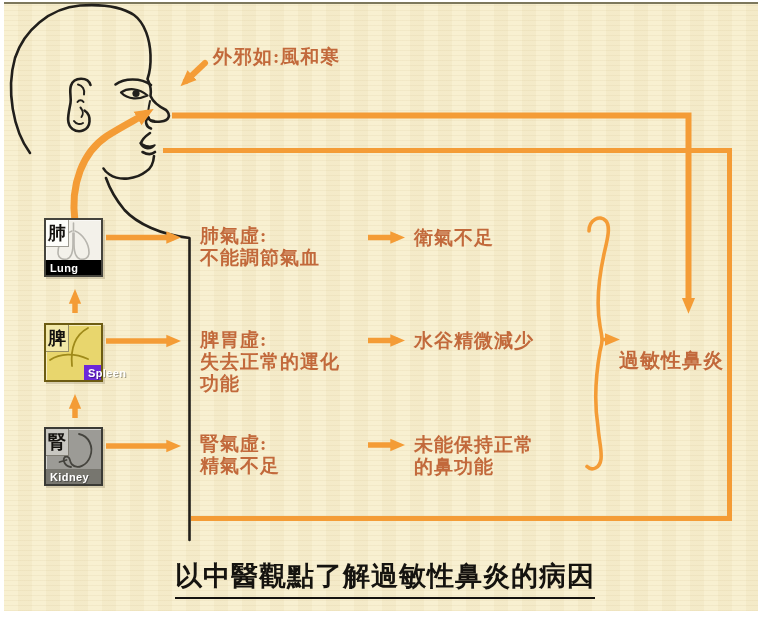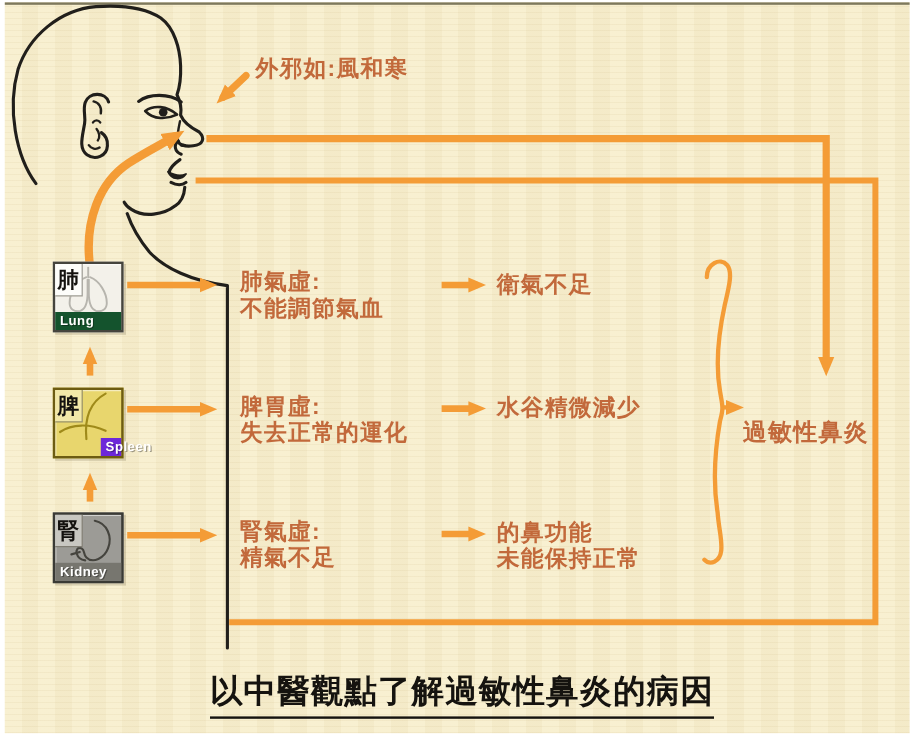--- a/index.html
+++ b/index.html
@@ -9,21 +9,21 @@
   }
   .paper{
     position:absolute;left:4px;top:2px;right:4px;bottom:8px;
     background:#f8efce;
     border-top:2px solid #7d785c;
     background-image:
       repeating-linear-gradient(0deg, rgba(190,165,110,0.10) 0 1px, rgba(255,255,255,0) 1px 5px),
       repeating-linear-gradient(90deg, rgba(255,255,255,0.06) 0 14px, rgba(170,150,100,0.05) 14px 28px);
   }
   svg.diagram{position:absolute;left:0;top:0;z-index:2;}
-  .lbl{position:absolute;z-index:3;white-space:nowrap;}
+  .lbl{position:absolute;z-index:3;white-space:nowrap;font-family:Liberation Serif, serif;}
   .orange-text{color:#c2693b;font-weight:bold;}
   .pathogen{left:213px;top:44px;font-size:19px;letter-spacing:1px;}
   .cause{left:200px;font-size:19px;line-height:22px;letter-spacing:1px;}
   .cause-1{top:225px;}
   .cause-2{top:329px;}
   .cause-3{top:433px;}
   .effect{left:414px;font-size:19px;line-height:22px;letter-spacing:1px;}
   .effect-1{top:227px;}
   .effect-2{top:330px;}
   .effect-3{top:434px;}
@@ -52,21 +52,21 @@
   .organ-lung .organ-char{background:#fdfdfa;}
   .organ-spleen .organ-char{background:#f2e8a8;}
   .organ-kidney .organ-char{background:#c8c7c1;}
   .organ-band{
     position:absolute;left:0;right:0;bottom:0;height:15px;
     display:flex;align-items:center;
     padding-left:4px;
     color:#ffffff;font-size:11px;font-weight:bold;letter-spacing:0.4px;
     text-shadow:1px 1px 0 rgba(0,0,0,0.35);
   }
-  .organ-lung .organ-band{background:#14532d;}
+  .organ-lung .organ-band{background:#000000;}
   .organ-spleen .organ-band{background:#6d28d9;margin-left:38px;}
   .organ-kidney .organ-band{background:#77766f;margin-top:33px;}
 </style>
 </head>
 <body>
 
 <div class="frame">
   <div class="paper"></div>
 
   <svg class="diagram" width="762" height="619" viewBox="0 0 762 619">
@@ -156,32 +156,33 @@
     <div>肺氣虛:</div>
     <div>不能調節氣血</div>
   </div>
   <div class="lbl orange-text effect effect-1">
     <div>衛氣不足</div>
   </div>
 
   <div class="lbl orange-text cause cause-2">
     <div>脾胃虛:</div>
     <div>失去正常的運化</div>
+    <div>功能</div>
   </div>
   <div class="lbl orange-text effect effect-2">
     <div>水谷精微減少</div>
   </div>
 
   <div class="lbl orange-text cause cause-3">
     <div>腎氣虛:</div>
     <div>精氣不足</div>
   </div>
   <div class="lbl orange-text effect effect-3">
+    <div>未能保持正常</div>
     <div>的鼻功能</div>
-    <div>未能保持正常</div>
   </div>
 
   <div class="lbl orange-text outcome">過敏性鼻炎</div>
 
   <div class="lbl title">以中醫觀點了解過敏性鼻炎的病因</div>
 
   <div class="organ-box organ-lung">
     <svg class="organ-icon" width="54" height="41" viewBox="0 0 54 41">
       <g stroke="#b7b5ae" stroke-width="1.6" fill="none" stroke-linecap="round">
         <path d="M27.5,2 V10"></path>

